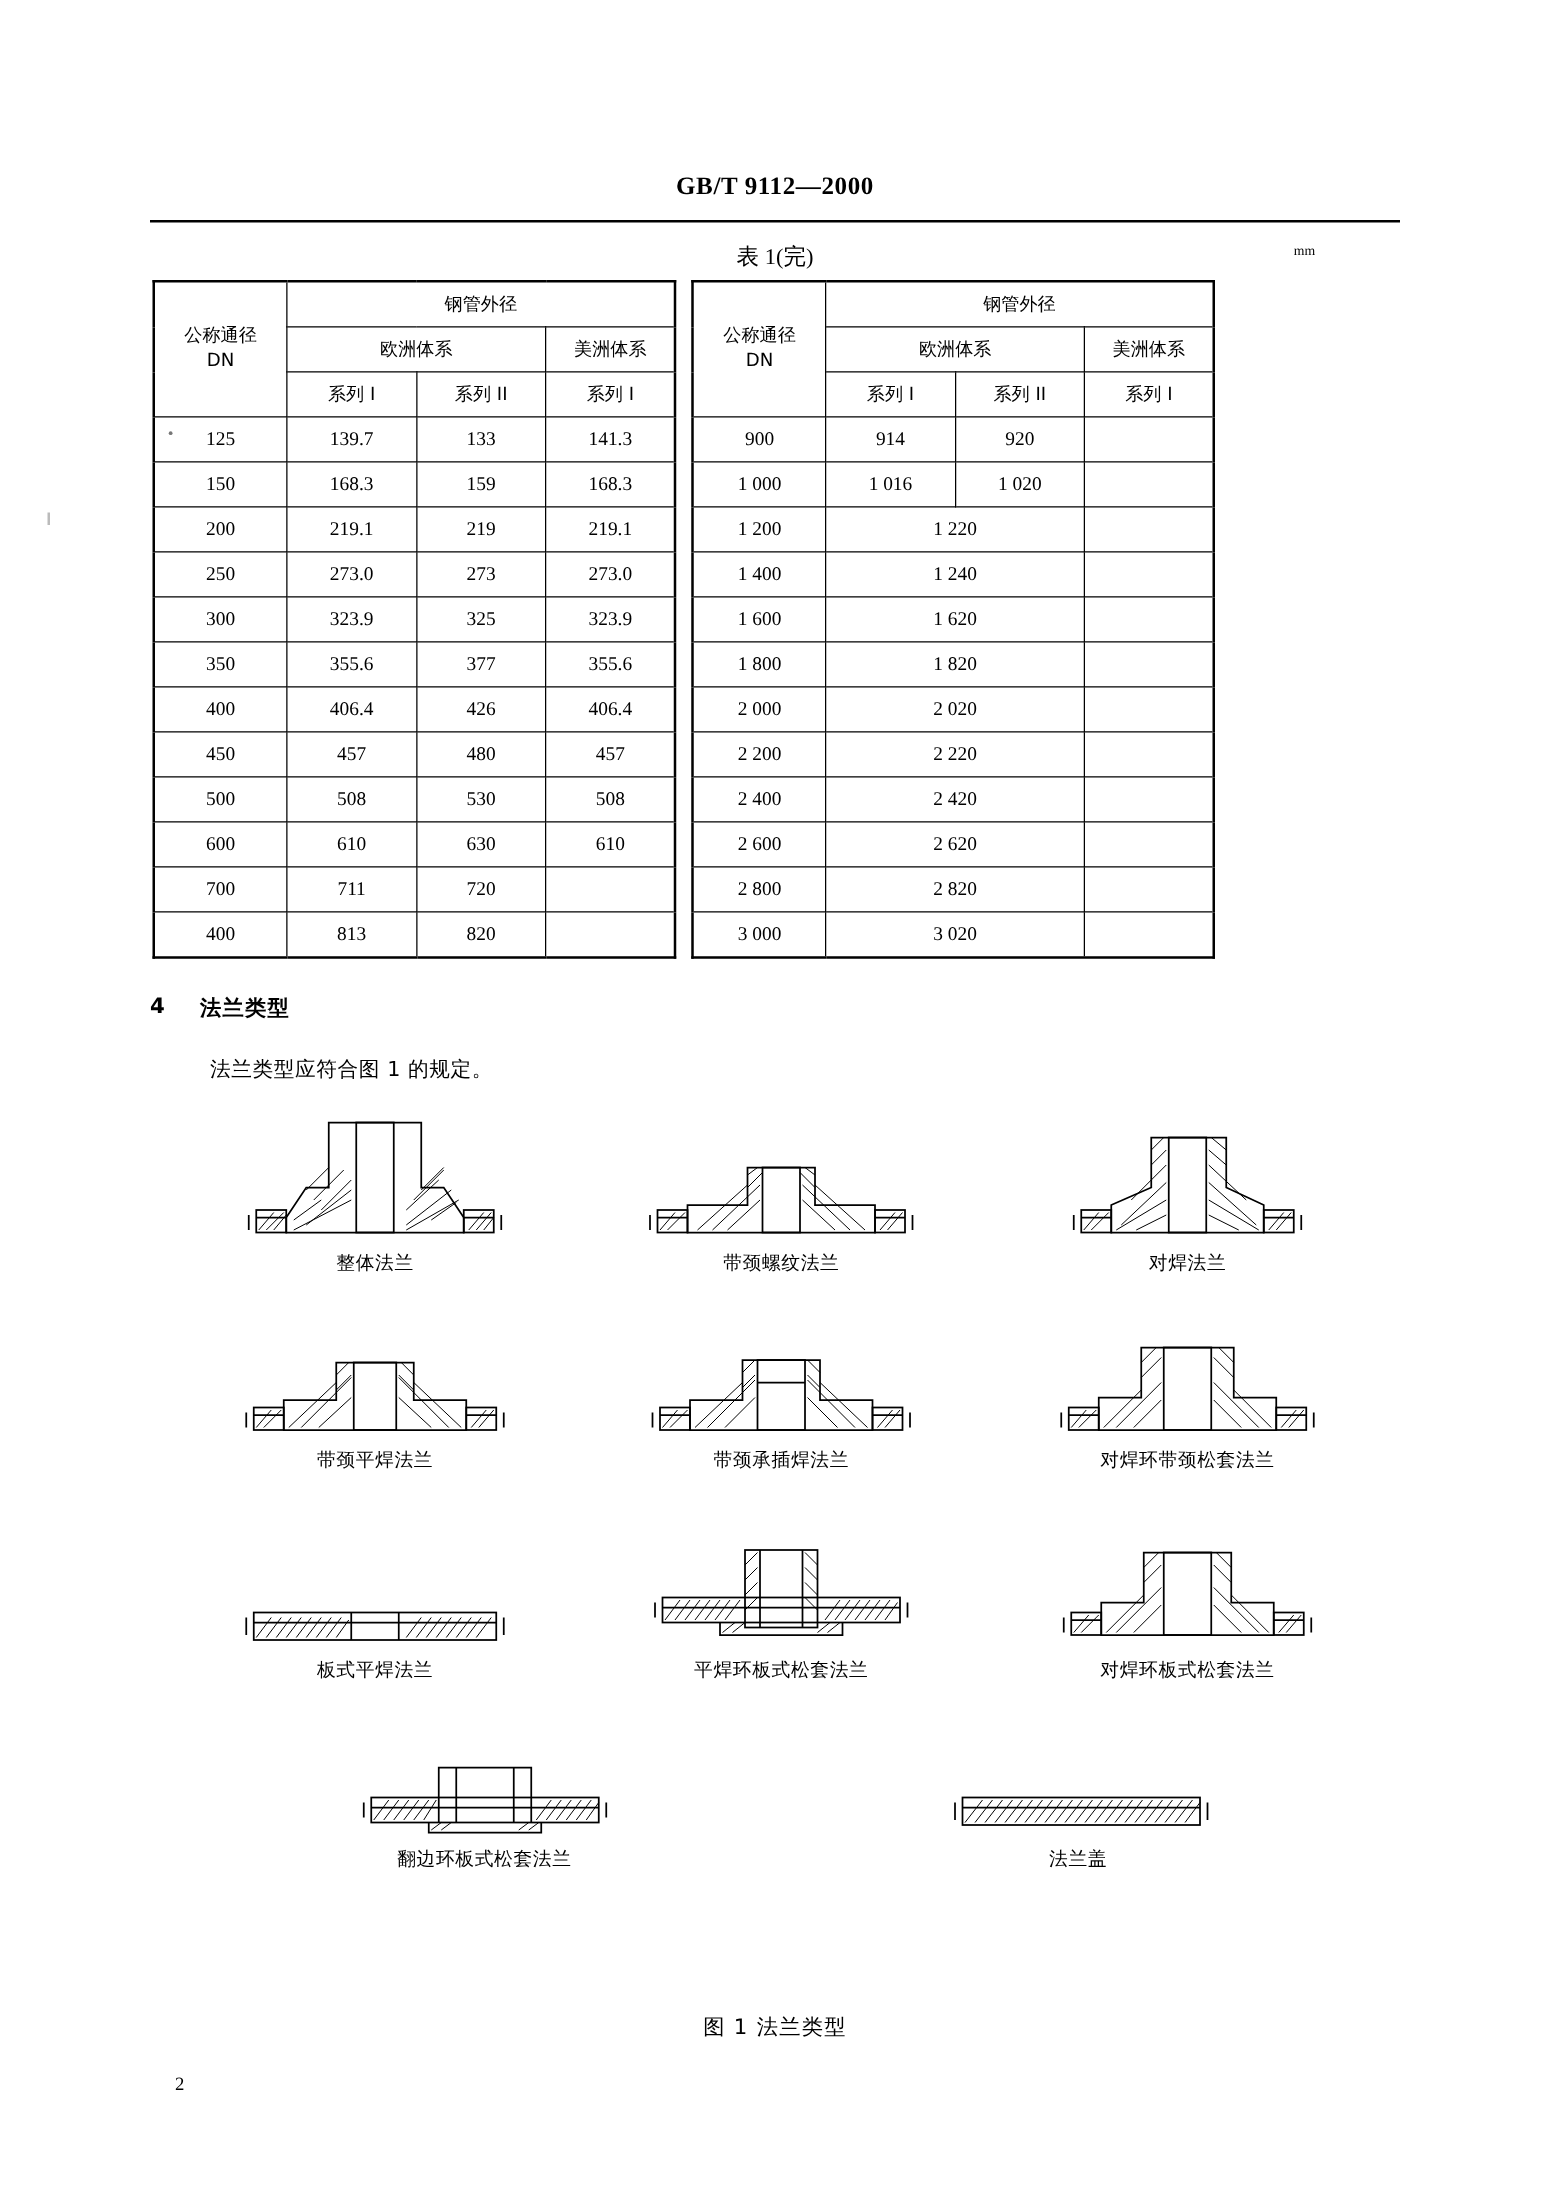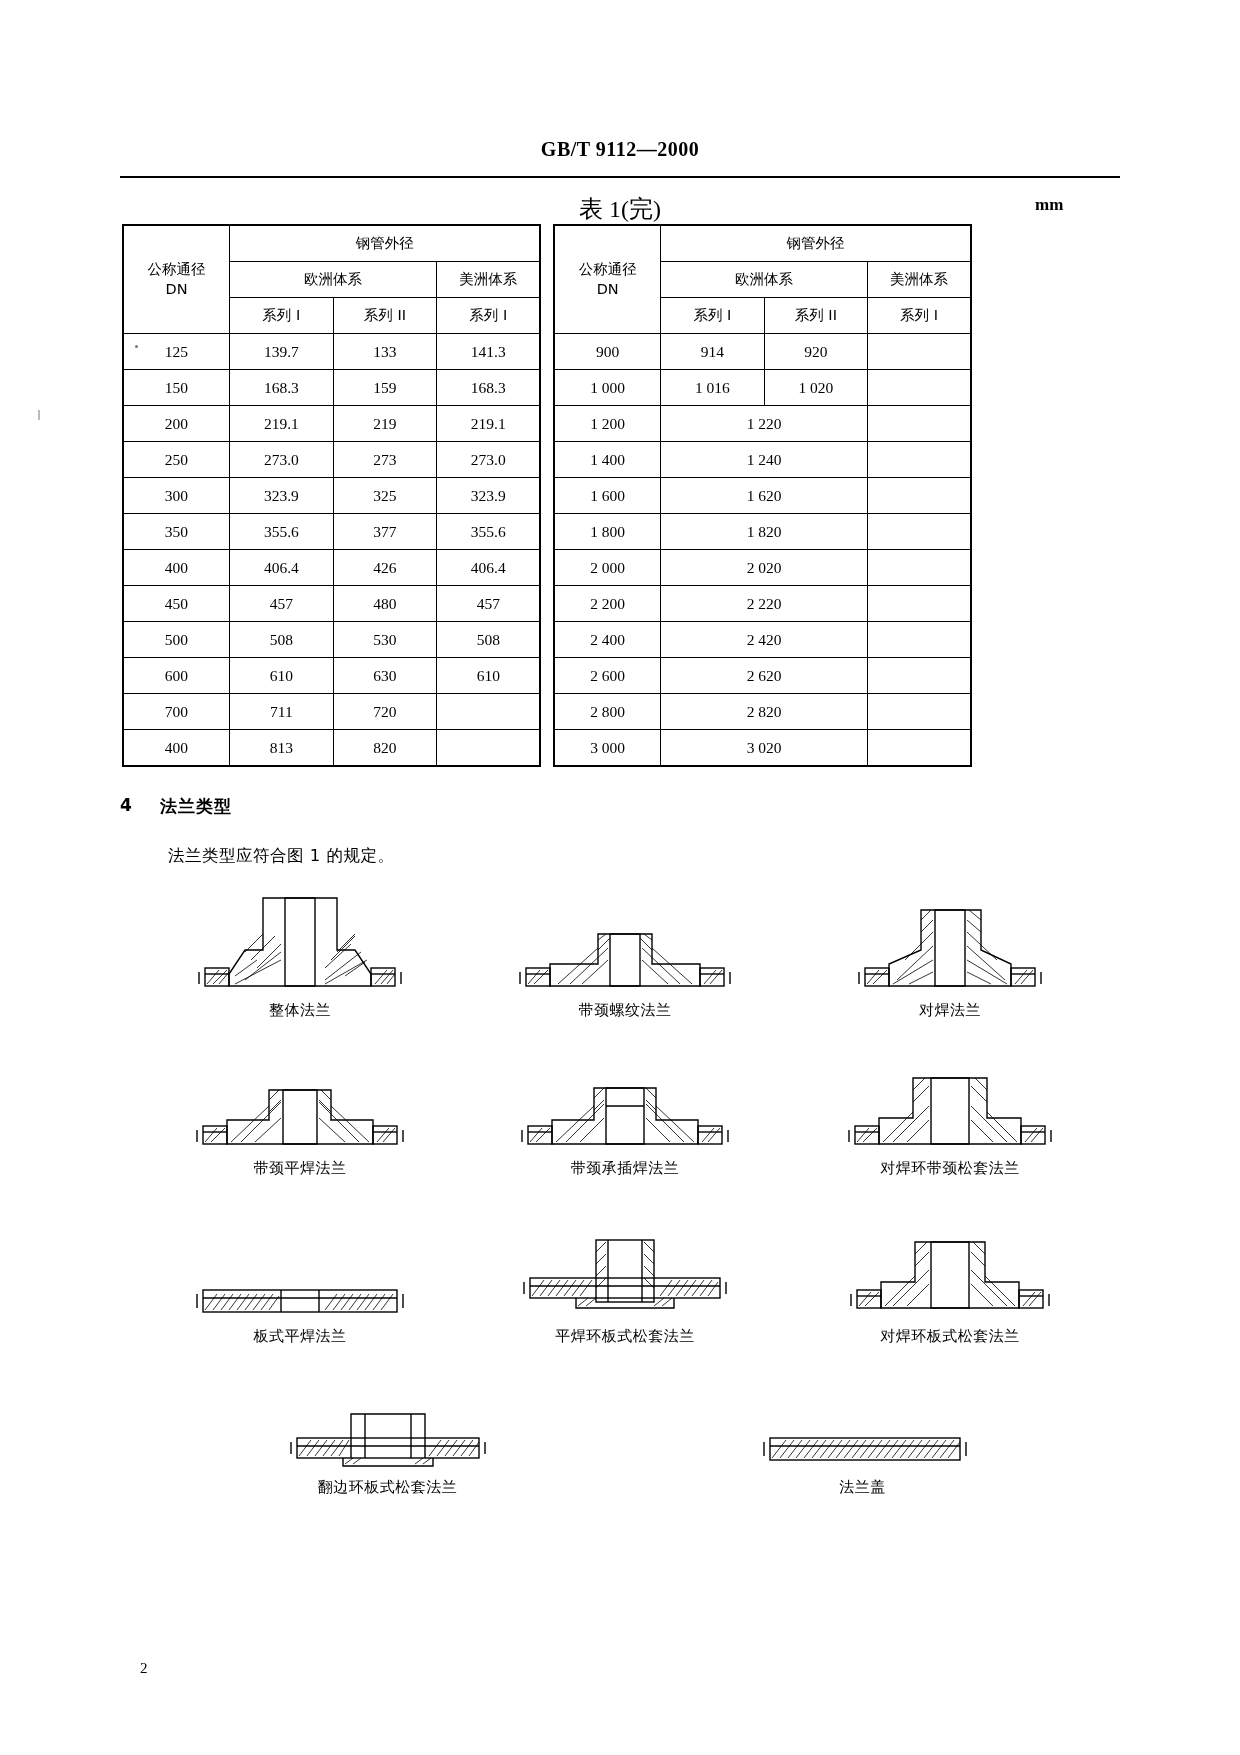--- a/index.html
+++ b/index.html
@@ -41,28 +41,27 @@
     border-top: 2px solid #000;
   }
 
   
   .table-caption {
     position: absolute;
     top: 193px;
     left: 120px;
     width: 1000px;
     text-align: center;
-    font-size: 24px;
+    font-size: 18px;
   }
   .unit-label {
     position: absolute;
     top: 195px;
     left: 1035px;
-    font-size: 17px;
-    font-weight: bold;
+    font-size: 11px;
   }
 
   
   .tbl-wrap {
     position: absolute;
     top: 224px;
     left: 122px;
     width: 850px;
   }
   table.data {
@@ -744,15 +743,16 @@
               <line x1="192" y1="66" x2="206" y2="48"></line>
             <line x1="200" y1="66" x2="212" y2="50"></line>
           </g>
         </svg>
         <div class="fig-cap">法兰盖</div>
       </div>
     </div>
 
   </div>
 
+  <div class="fig-title">图 1   法兰类型</div>
   <div class="page-num">2</div>
 
 </div>
 
 </body></html>

